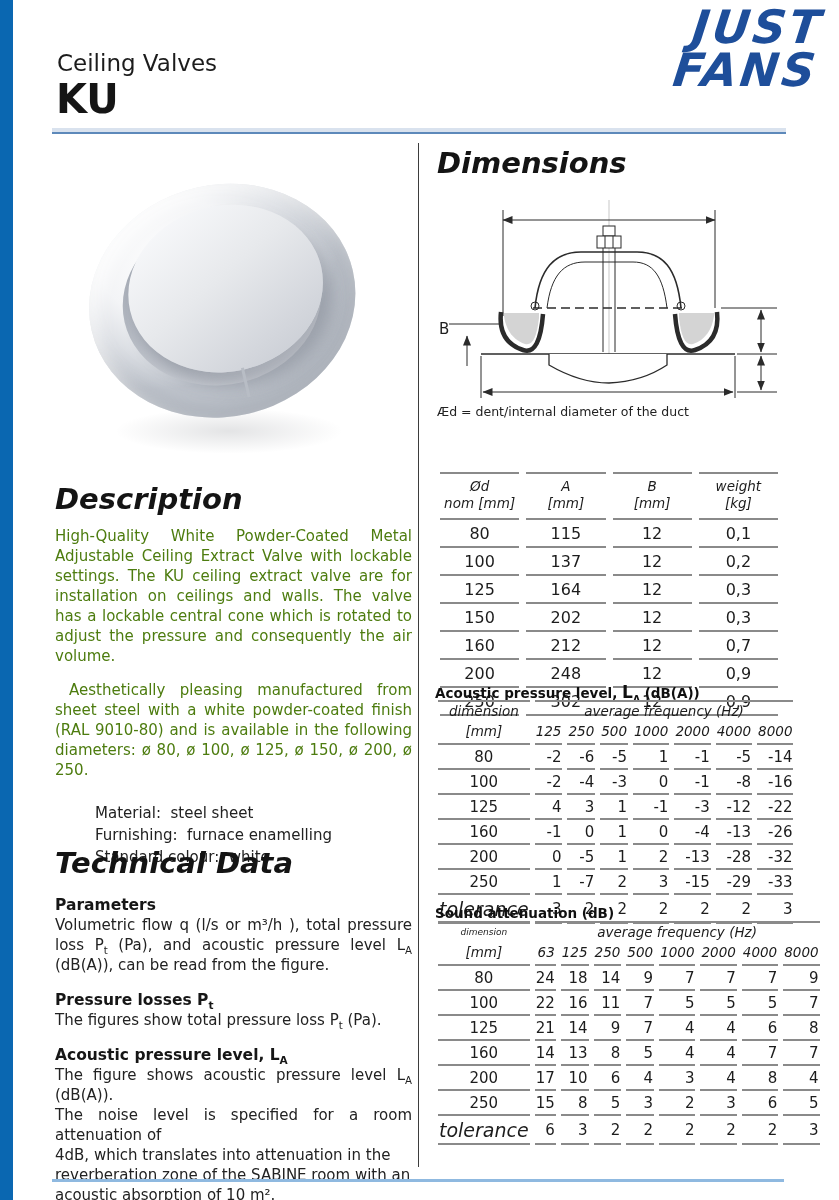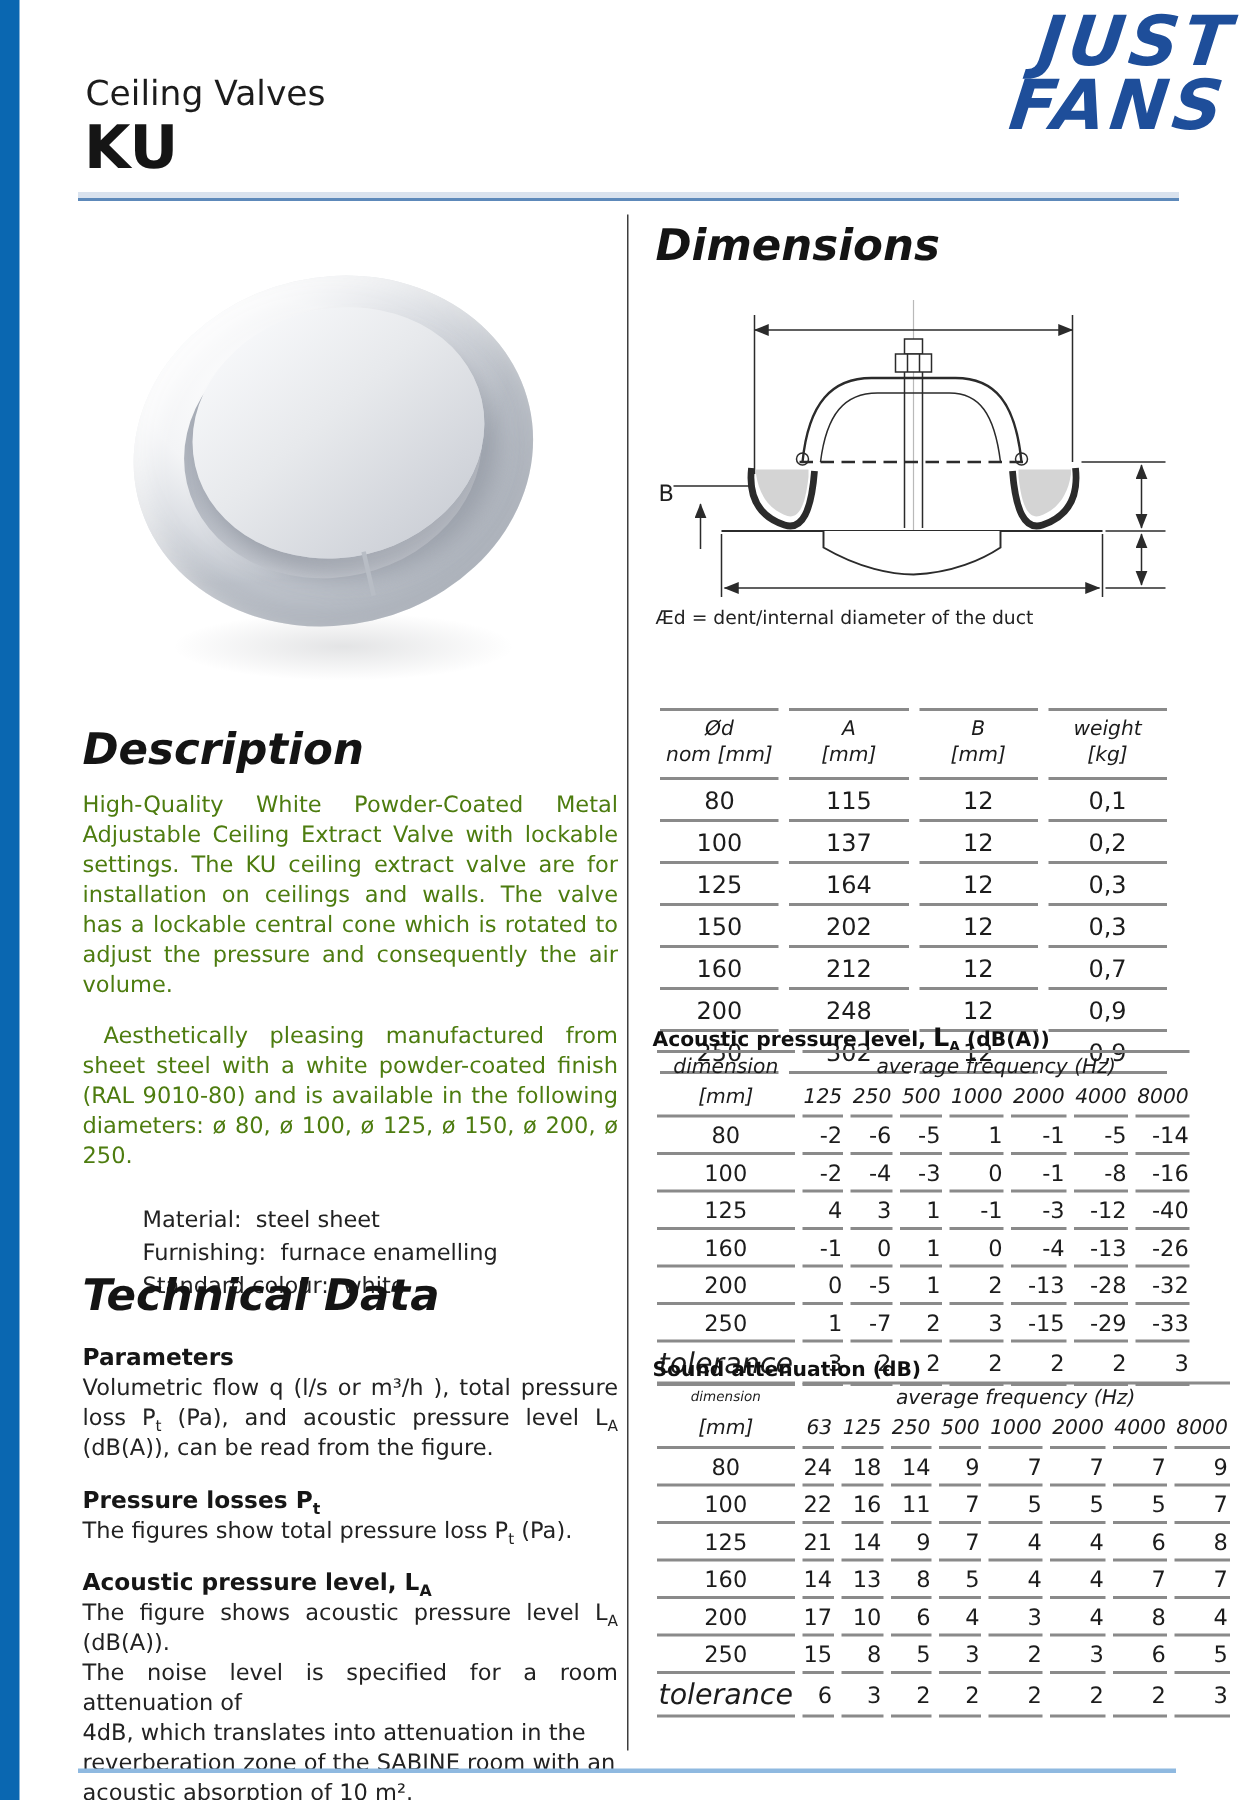--- a/index.html
+++ b/index.html
@@ -309,21 +309,21 @@
         <td>-16</td>
       </tr>
       <tr>
         <td class="dimcell">125</td>
         <td>4</td>
         <td>3</td>
         <td>1</td>
         <td>-1</td>
         <td>-3</td>
         <td>-12</td>
-        <td>-40</td>
+        <td>-22</td>
       </tr>
       <tr>
         <td class="dimcell">160</td>
         <td>-1</td>
         <td>0</td>
         <td>1</td>
         <td>0</td>
         <td>-4</td>
         <td>-13</td>
         <td>-26</td>

